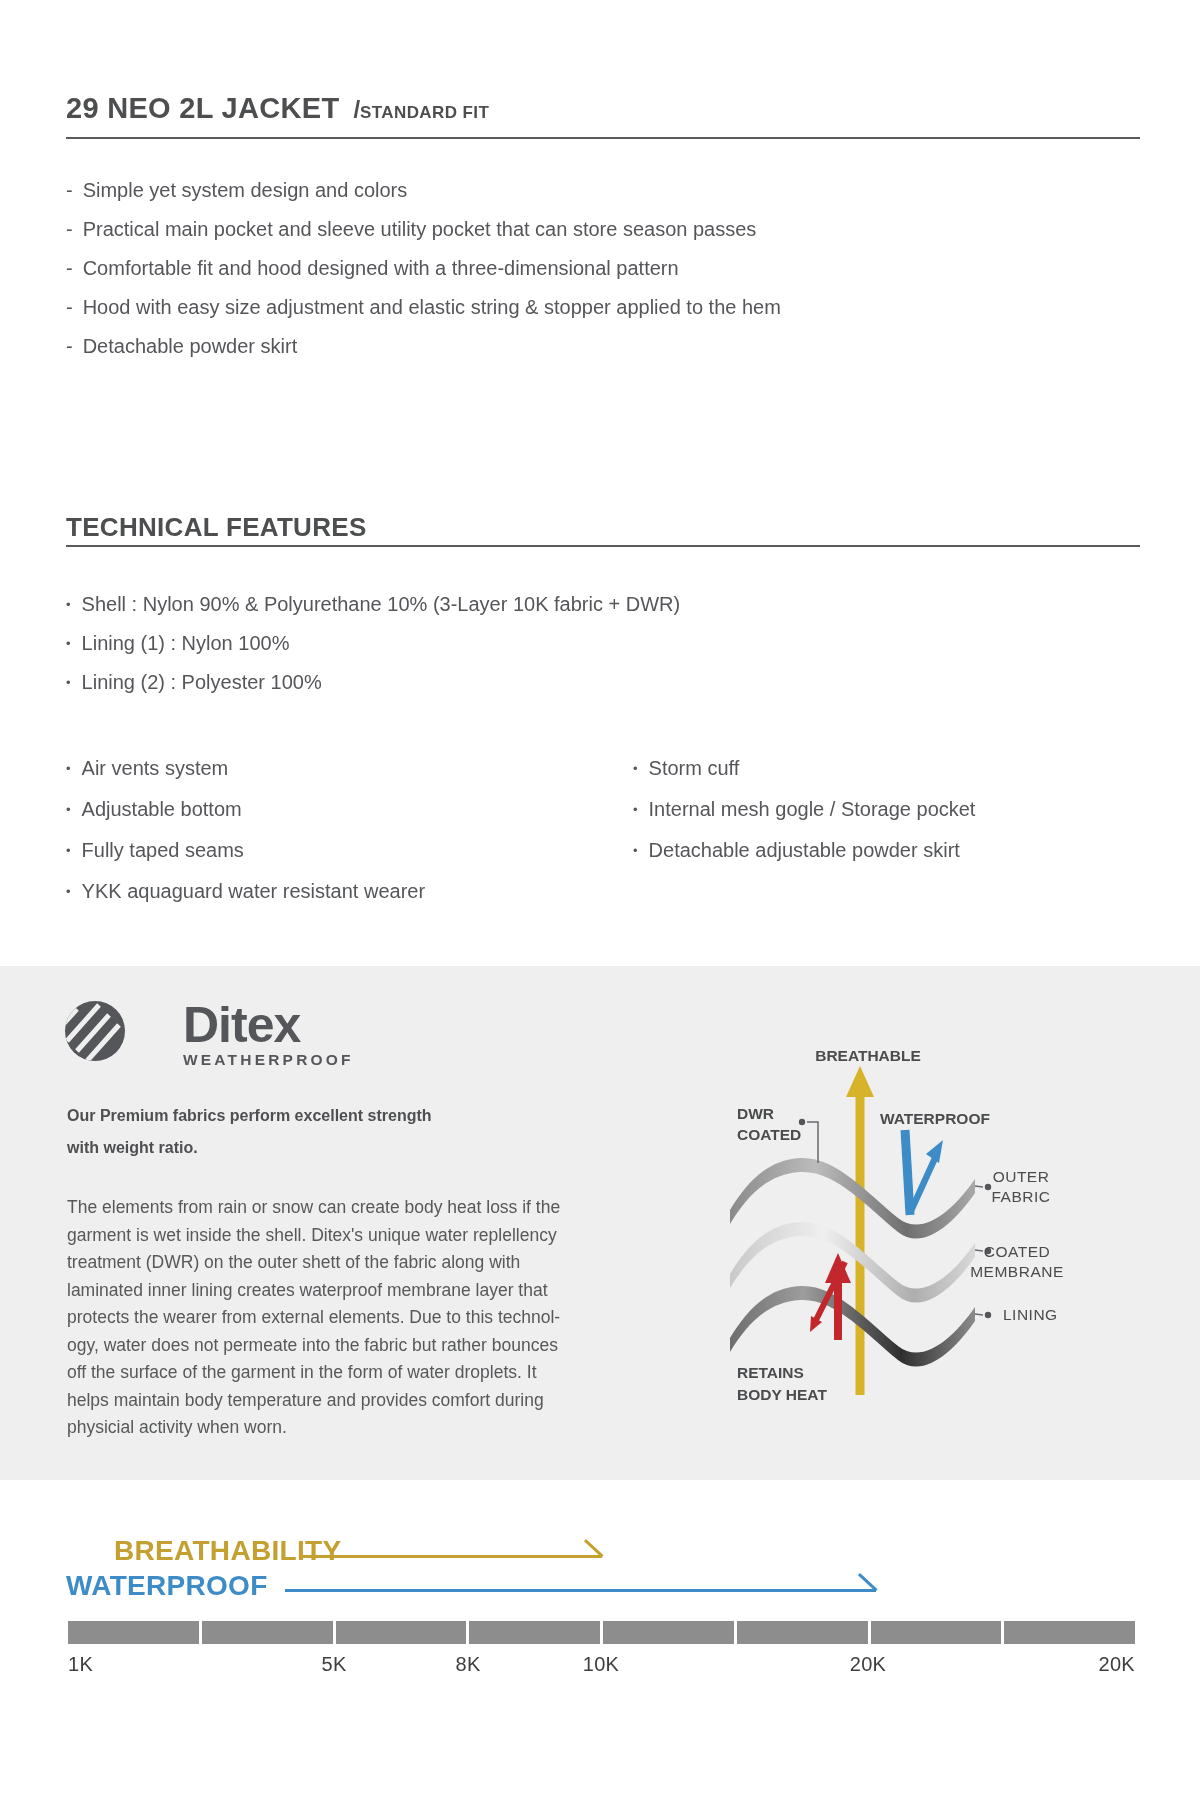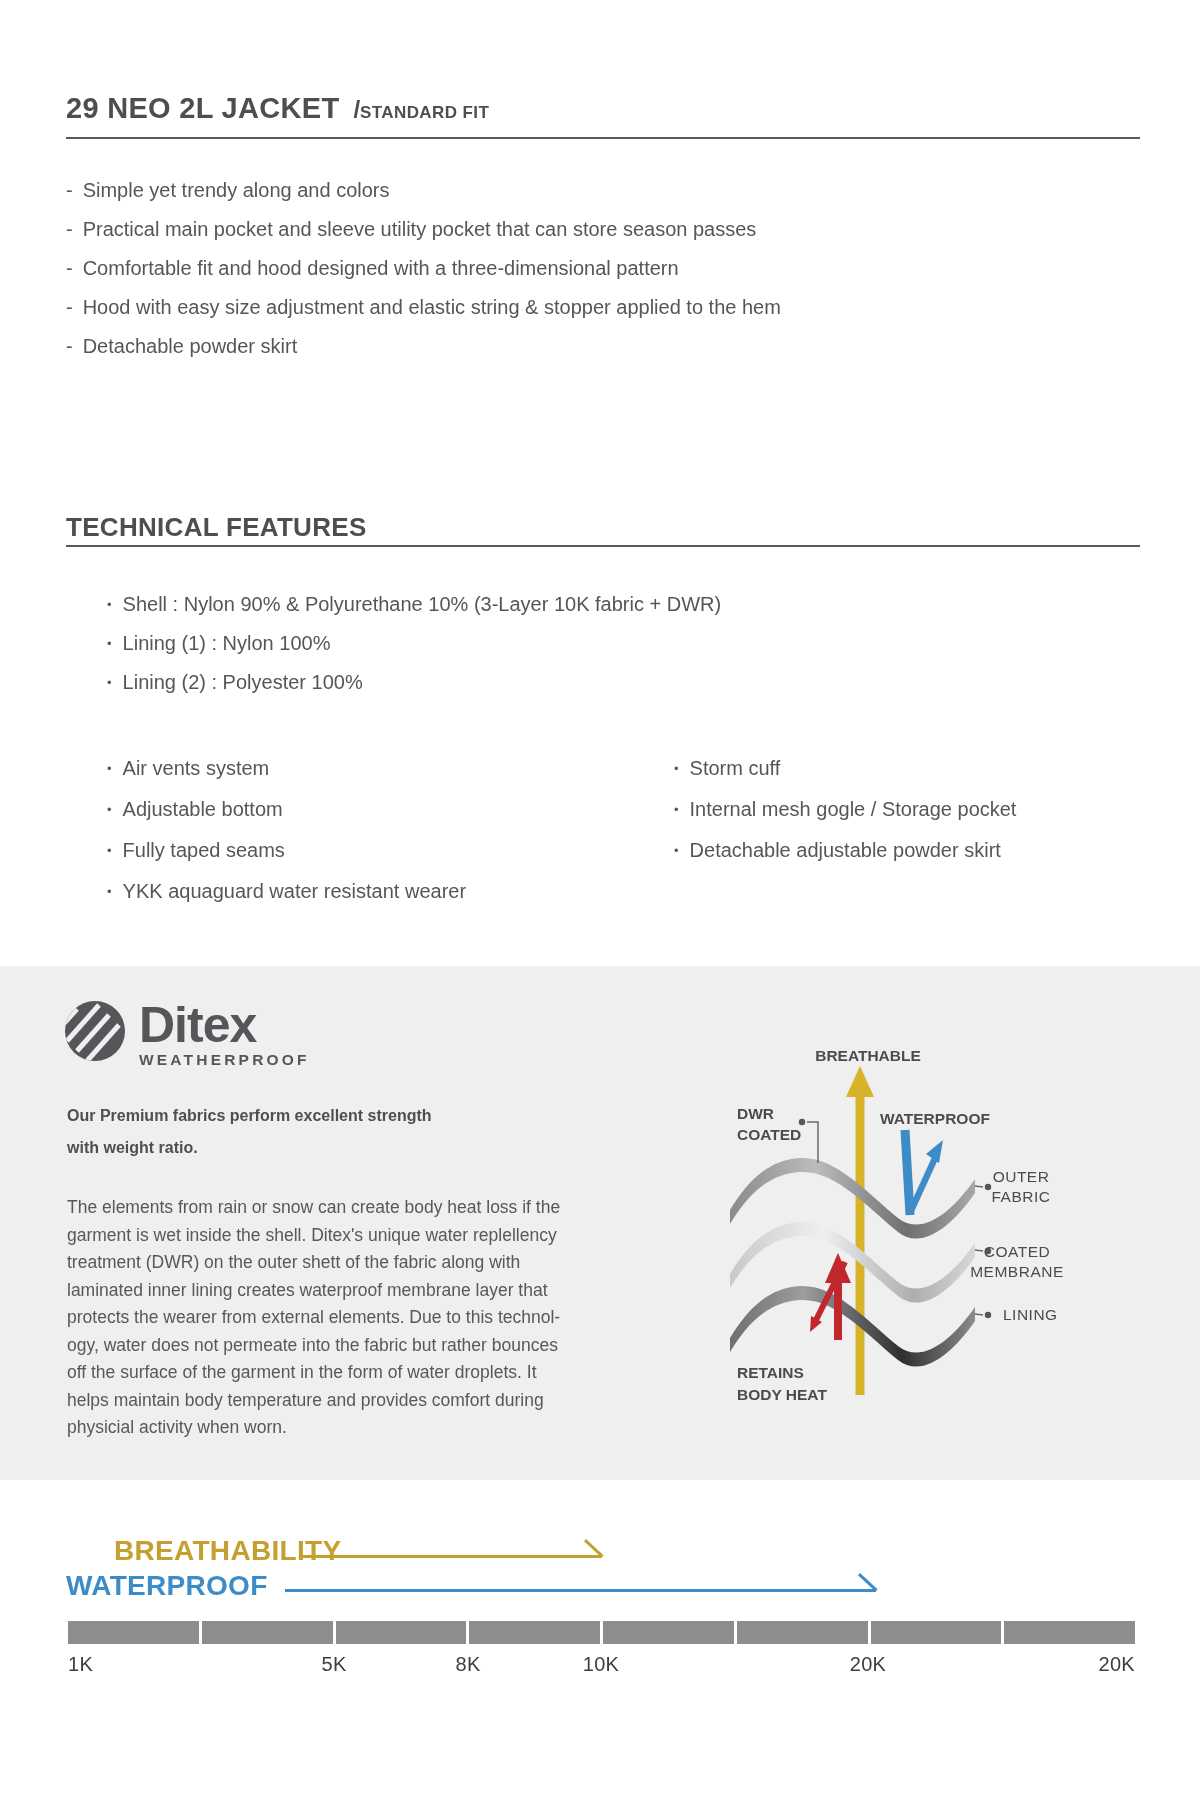--- a/index.html
+++ b/index.html
@@ -20,32 +20,32 @@
 
   
   .highlights { left:66px; top:171px; list-style:none; }
   .highlights li { font-size:20px; line-height:39px; color:#55565a; }
   .highlights .dash { margin-right:10px; }
 
   
   .tech-heading { left:66px; top:512px; font-size:26px; font-weight:bold; color:#4d4e50; letter-spacing:.3px; }
   .rule-tech { top:545px; }
   ul.bullets { list-style:none; }
-  ul.bullets li { font-size:20px; color:#55565a;margin-left:41px; }
+  ul.bullets li { font-size:20px; color:#55565a; }
   .materials { left:66px; top:585px; }
   .materials li { line-height:39px; }
   .feat { top:748px; }
   .feat li { line-height:41px; }
   .feat-left { left:66px; }
   .feat-right { left:633px; }
   .bullet { display:inline-block; font-size:13px; vertical-align:2px; margin-right:11px; color:#55565a; }
 
   
   .panel { left:0; top:966px; width:1200px; height:514px; background:#efefef; }
-  .logo-row { left:65px; top:35px; display:flex; align-items:flex-start; }
+  .logo-row { left:65px; top:35px; display:flex; align-items:flex-start;gap:44px; }
   .logo-text { margin-left:14px; }
   .brand { font-size:50px; font-weight:bold; color:#55565a; line-height:48px; letter-spacing:-1px; }
   .brand-sub { font-size:15.5px; font-weight:bold; color:#55565a; letter-spacing:3.2px; margin-top:2px; }
   .headline { left:67px; top:134px; font-size:16px; font-weight:bold; color:#4e4f51; line-height:32px; white-space:pre-line; }
   .paragraph { left:67px; top:228px; width:600px; font-size:17.5px; line-height:27.5px; color:#57585a; white-space:pre-line; }
 
   .diagram { left:630px; top:54px; }
   .dlab { font-size:15.5px; fill:#4a4b4d; font-family:"Liberation Sans",sans-serif; font-weight:bold; }
   .dlab2 { font-size:15.5px; fill:#4a4b4d; font-family:"Liberation Sans",sans-serif; letter-spacing:.5px; }
 
@@ -76,21 +76,21 @@
 
 <div class="abs title-row">
   <span class="title">29 NEO 2L JACKET</span>
   <span class="slash">/</span>
   <span class="fit">STANDARD FIT</span>
 </div>
 <div class="abs rule rule-title"></div>
 
 <ul class="abs highlights">
 
-    <li><span class="dash">-</span><span>Simple yet trendy along and colors</span></li>
+    <li><span class="dash">-</span><span>Simple yet system design and colors</span></li>
 
     <li><span class="dash">-</span><span>Practical main pocket and sleeve utility pocket that can store season passes</span></li>
 
     <li><span class="dash">-</span><span>Comfortable fit and hood designed with a three-dimensional pattern</span></li>
 
     <li><span class="dash">-</span><span>Hood with easy size adjustment and elastic string &amp; stopper applied to the hem</span></li>
 
     <li><span class="dash">-</span><span>Detachable powder skirt</span></li>
   </ul>
 

